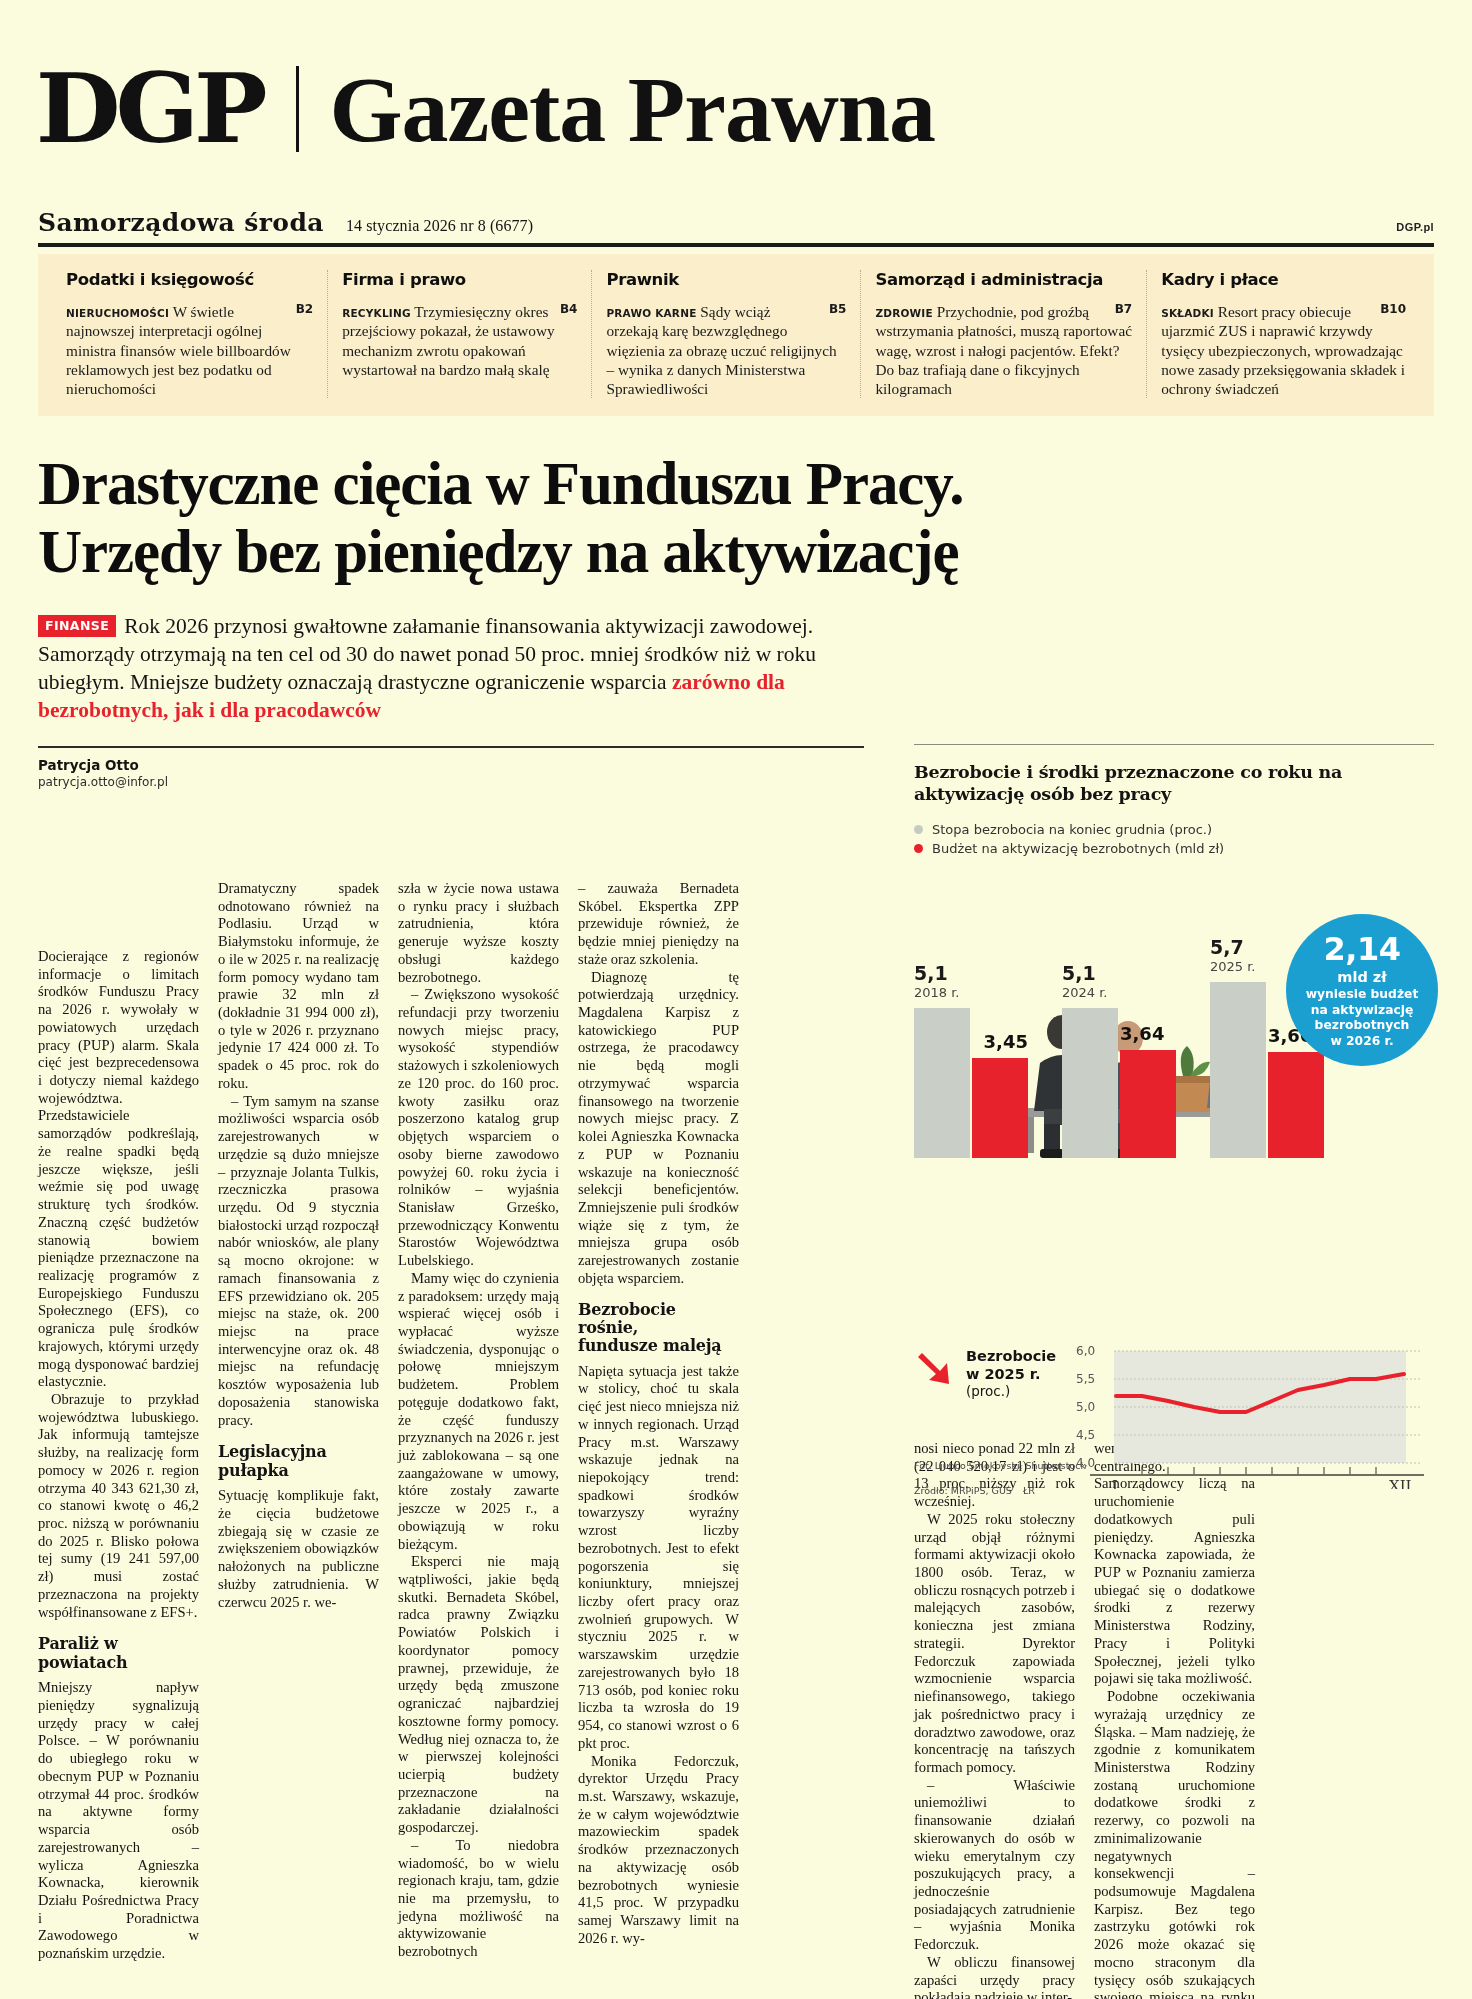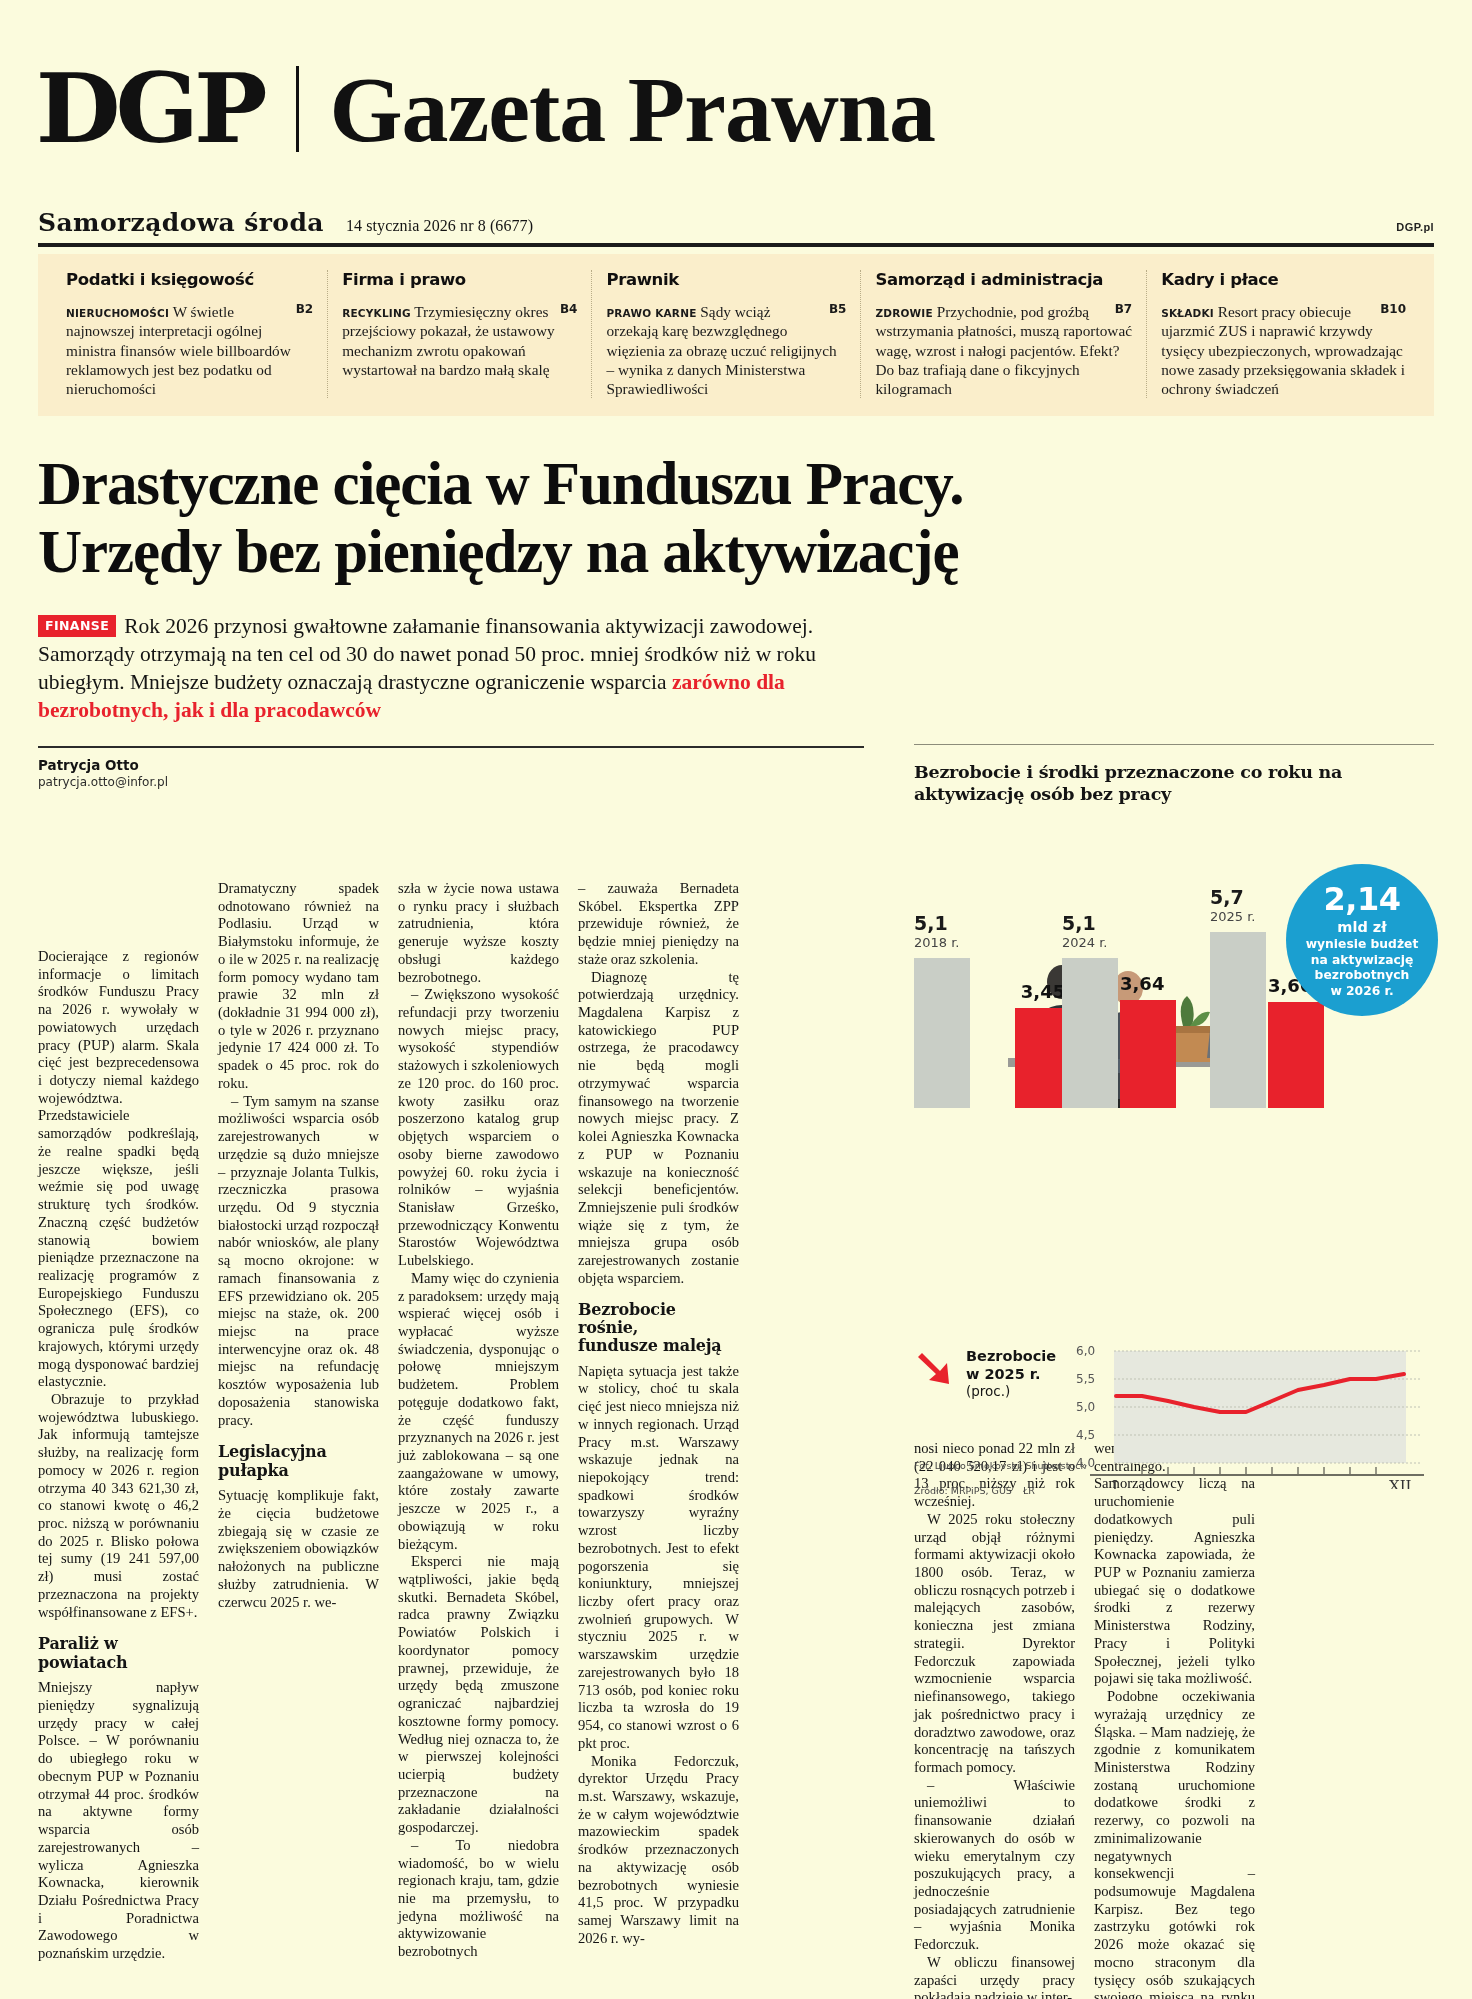--- a/index.html
+++ b/index.html
@@ -280,20 +280,30 @@
     <div class="col">
       <p class="first">wencji szczebla centralnego. Samorządowcy liczą na uruchomienie dodatkowych puli pieniędzy. Agnieszka Kownacka zapowiada, że PUP w Poznaniu zamierza ubiegać się o dodatkowe środki z rezerwy Ministerstwa Rodziny, Pracy i Polityki Społecznej, jeżeli tylko pojawi się taka możliwość.</p>
       <p><span>Podobne oczekiwania wyrażają urzędnicy ze Śląska. – Mam nadzieję, że zgodnie z komunikatem Ministerstwa Rodziny zostaną uruchomione dodatkowe środki z rezerwy, co pozwoli na zminimalizowanie negatywnych konsekwencji – podsumowuje Magdalena Karpisz. Bez tego zastrzyku gotówki rok 2026 może okazać się mocno straconym dla tysięcy osób szukających swojego miejsca na rynku pracy.</span> </p>
     </div>
   </div>
 
   <div class="info">
     <div class="info-rule"></div>
     <h3>Bezrobocie i środki przeznaczone co roku na aktywizację osób bez pracy</h3>
 
+    <div class="legend">
+      <div>
+        <span class="dot grey"></span>
+        <span>Stopa bezrobocia na koniec grudnia (proc.)</span>
+      </div>
+      <div>
+        <span class="dot red"></span>
+        <span>Budżet na aktywizację bezrobotnych (mld zł)</span>
+      </div>
+    </div>
 
     <div class="chart">
 
       <div class="photo">
         <svg width="330" height="190" viewBox="0 0 330 190">
           <rect x="0" y="0" width="330" height="190" fill="none"></rect>
 
           <rect x="30" y="140" width="250" height="9" fill="#9a9a96"></rect>
           <rect x="48" y="149" width="8" height="36" fill="#8d8d89"></rect>
           <rect x="252" y="149" width="8" height="36" fill="#8d8d89"></rect>
@@ -329,21 +339,21 @@
         </svg>
       </div>
 
       <div class="grp" style="left:0;">
         <div style="display:flex; align-items:flex-end; gap:2px;">
           <div style="text-align:left;">
             <div class="vlabel">5,1</div>
             <div class="ylabel">2018 r.</div>
             <div class="bar-grey" style="height:150px; margin-top:8px;"></div>
           </div>
-          <div style="text-align:center;margin-left:43px;">
+          <div style="text-align:right;">
             <div class="redval">3,45</div>
             <div class="bar-red" style="height:100px; margin-top:6px;"></div>
           </div>
         </div>
       </div>
 
       <div class="grp" style="left:148px;">
         <div style="display:flex; align-items:flex-end; gap:2px;">
           <div style="text-align:left;">
             <div class="vlabel">5,1</div>

